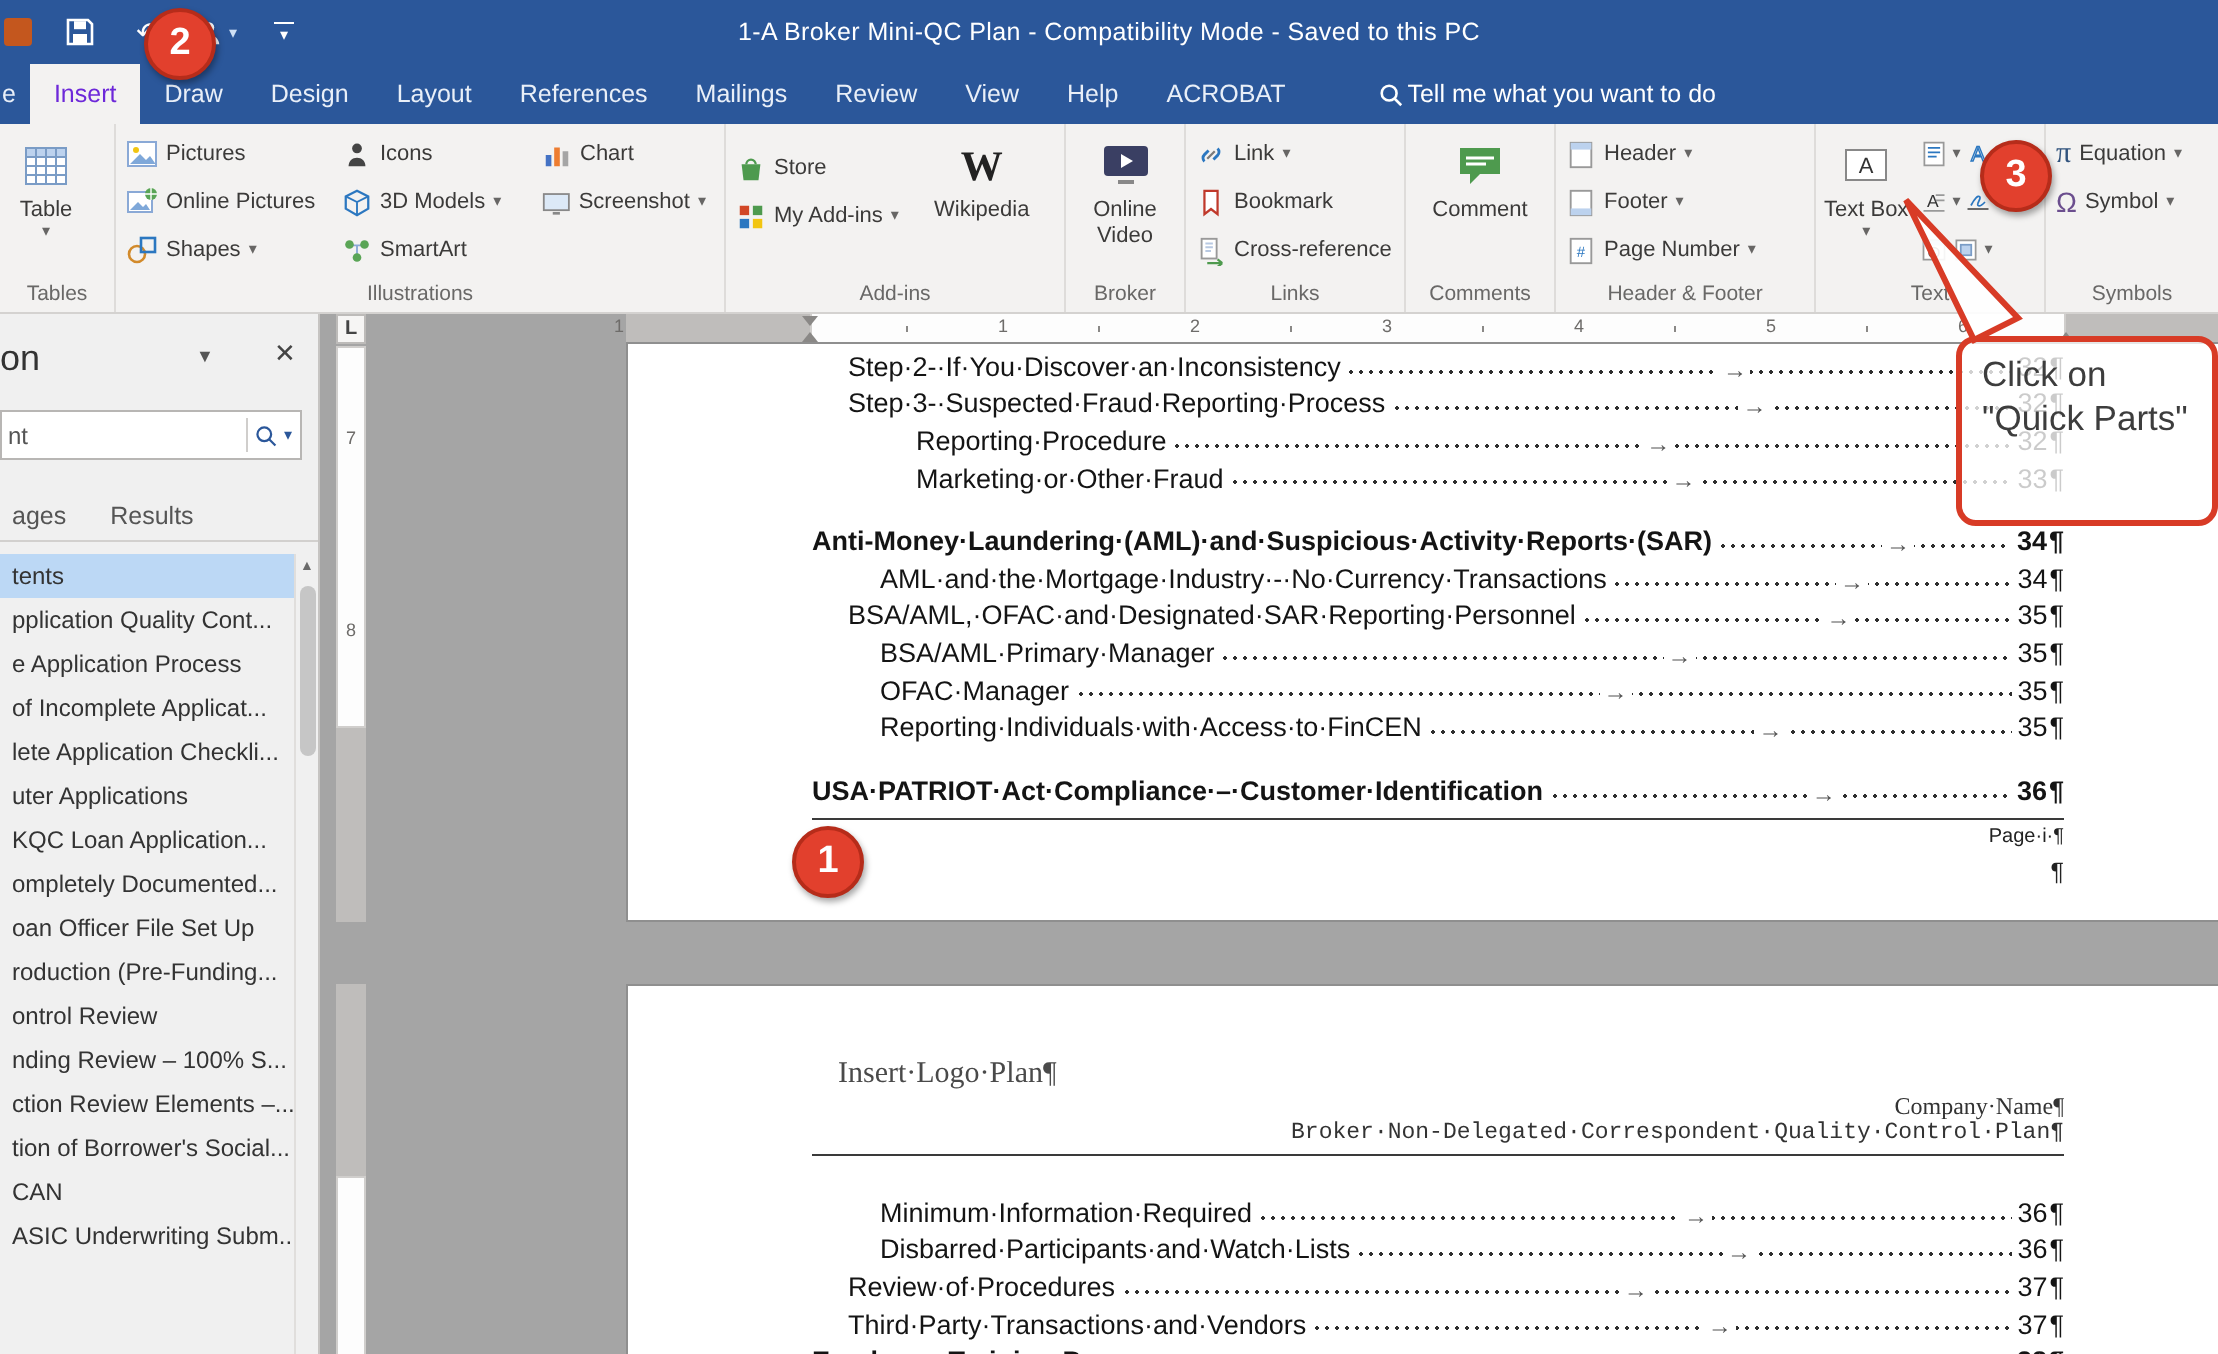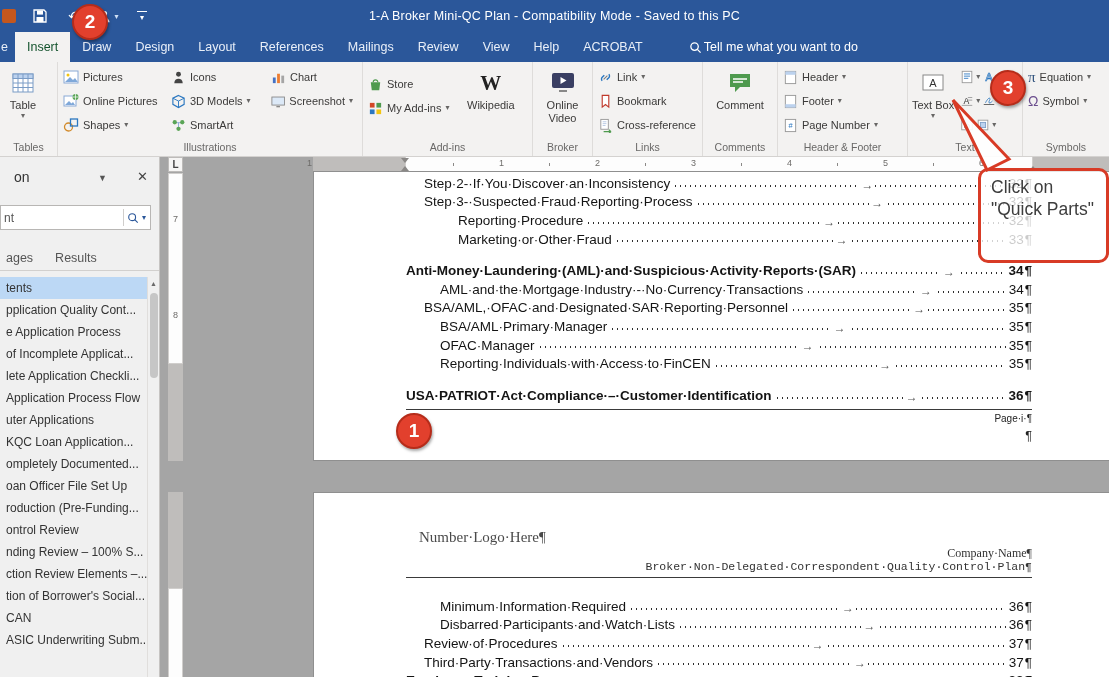--- a/index.html
+++ b/index.html
@@ -12,21 +12,21 @@
   .qbtn{width:24px;height:24px;display:flex;align-items:center;justify-content:center}
   .appbadge{width:14px;height:14px;background:#c4571e;border-radius:2px;margin-right:2px}
   .title{position:absolute;left:0;right:0;top:0;height:32px;display:flex;align-items:center;justify-content:center;font-size:12.5px;letter-spacing:.2px}
   .wcaret{font-size:8px;color:#cfe0f5;margin-left:2px}
   .custbtn{display:flex;flex-direction:column;align-items:center;font-size:8px;color:#fff;line-height:1}
   .custbtn .bar{width:10px;border-top:1.5px solid #fff;margin-bottom:2px}
 
   
   .tabsrow{position:absolute;top:32px;left:0;width:100%;height:30px;background:#2b579a;display:flex;align-items:stretch;color:#e9eff8;font-size:12.5px}
   .tab{padding:0 12px;display:flex;align-items:center;cursor:default;white-space:nowrap}
-  .tab.active{background:#f3f2f1;color:#14532d}
+  .tab.active{background:#f3f2f1;color:#6d28d9}
   .tab.partial{padding:0 7px 0 1px}
   .tellme{display:flex;align-items:center;gap:2px;margin-left:34px;color:#fff}
 
   
   .ribbon{position:absolute;top:62px;left:0;width:1109px;height:95px;background:#f3f2f1;border-bottom:1px solid #d4d2d0;display:flex}
   .rgroup{position:relative;height:100%;border-right:1px solid #dedcda;flex:0 0 auto}
   .rglabel{position:absolute;bottom:3px;left:0;width:100%;text-align:center;font-size:10.5px;color:#696867;white-space:nowrap}
   .rbody{display:flex;height:78px;padding-top:2px}
   .bigbtn{display:flex;flex-direction:column;align-items:center;justify-content:flex-start;padding:3px 4px 0;min-width:46px;max-width:62px;color:#3b3a39;font-size:11px;text-align:center;line-height:1.15}
   .bigbtn .bic{height:32px;display:flex;align-items:center;justify-content:center}
@@ -34,21 +34,21 @@
   .smbtn{display:flex;align-items:center;gap:4px;height:24px;font-size:11px;color:#3b3a39;white-space:nowrap}
   .icbtn{display:flex;align-items:center;gap:2px;height:24px}
   .caret{font-size:8px;color:#676665;line-height:1}
   .wiki{font-family:"Liberation Serif",serif;font-size:21px;font-weight:bold;color:#222}
   .glyph-eq{font-size:15px;color:#31537d;font-family:"Liberation Serif",serif}
   .glyph-sy{font-size:14px;color:#6b4e8e}
 
   
   .sidebar{position:absolute;top:157px;left:0;width:160px;bottom:0;background:#f0f0f0;border-right:1px solid #c6c4c2}
   .nav-head{position:absolute;top:12px;left:0;width:100%;height:22px}
-  .nav-title{position:absolute;left:14px;top:0;font-size:14px;color:#333}
+  .nav-title{position:absolute;left:0;top:0;font-size:18px;color:#333}
   .nav-caret{position:absolute;left:98px;top:4px;font-size:9px;color:#555}
   .nav-close{position:absolute;left:137px;top:0px;font-size:13px;color:#444}
   .searchbox{position:absolute;top:48px;left:0;width:151px;height:25px;background:#fff;border:1px solid #b8b6b4;display:flex;align-items:center;font-size:12px;color:#555}
   .searchbox .stext{padding-left:3px;flex:1}
   .searchbox .sdiv{width:1px;height:17px;background:#d0cecc;margin:0 3px}
   .searchbox .smag{display:flex;align-items:center;gap:3px;padding-right:4px;color:#2b579a}
   .nav-tabs{position:absolute;top:88px;left:0;width:100%;height:26px;border-bottom:1px solid #d2d0ce;display:flex;gap:22px;padding-left:6px;font-size:12.5px;color:#555;align-items:center}
   .nav-list{position:absolute;top:120px;left:0;right:12px;bottom:0;overflow:hidden}
   .nitem{height:22px;line-height:22px;font-size:12px;color:#333;padding-left:6px;white-space:nowrap;overflow:hidden}
   .nitem.sel{background:#bcd8f5}
@@ -473,21 +473,20 @@
     <div class="nav-tabs">
         <span>ages</span>
         <span>Results</span>
       </div>
     <div class="nav-list">
         <div class="nitem sel">tents</div>
         <div class="nitem">pplication Quality Cont...</div>
         <div class="nitem">e Application Process</div>
         <div class="nitem">of Incomplete Applicat...</div>
         <div class="nitem">lete Application Checkli...</div>
-        <div class="nitem">Application Process Flow</div>
         <div class="nitem">uter Applications</div>
         <div class="nitem">KQC Loan Application...</div>
         <div class="nitem">ompletely Documented...</div>
         <div class="nitem">oan Officer File Set Up</div>
         <div class="nitem">roduction (Pre-Funding...</div>
         <div class="nitem">ontrol Review</div>
         <div class="nitem">nding Review – 100% S...</div>
         <div class="nitem">ction Review Elements –...</div>
         <div class="nitem">tion of Borrower's Social...</div>
         <div class="nitem">CAN</div>
@@ -623,21 +622,21 @@
             <span class="pg">36</span>
             <span class="pil">¶</span>
           </div>
         </div>
       <div class="p1line"></div>
       <div class="pagei">Page·i·¶</div>
       <div class="lonepil">¶</div>
     </div>
 
     <div class="page page2">
-      <div class="logo">Number·Logo·Here¶</div>
+      <div class="logo">Insert·Logo·Plan¶</div>
       <div class="company">Company·Name¶</div>
       <div class="subtitle">Broker·Non-Delegated·Correspondent·Quality·Control·Plan¶</div>
       <div class="p2line"></div>
       <div class="toc toc2">
           <div class="trow i2">
             <span class="tt">Minimum·Information·Required</span>
             <span class="lead">
               <span class="arr">→</span>
             </span>
             <span class="pg">36</span>

